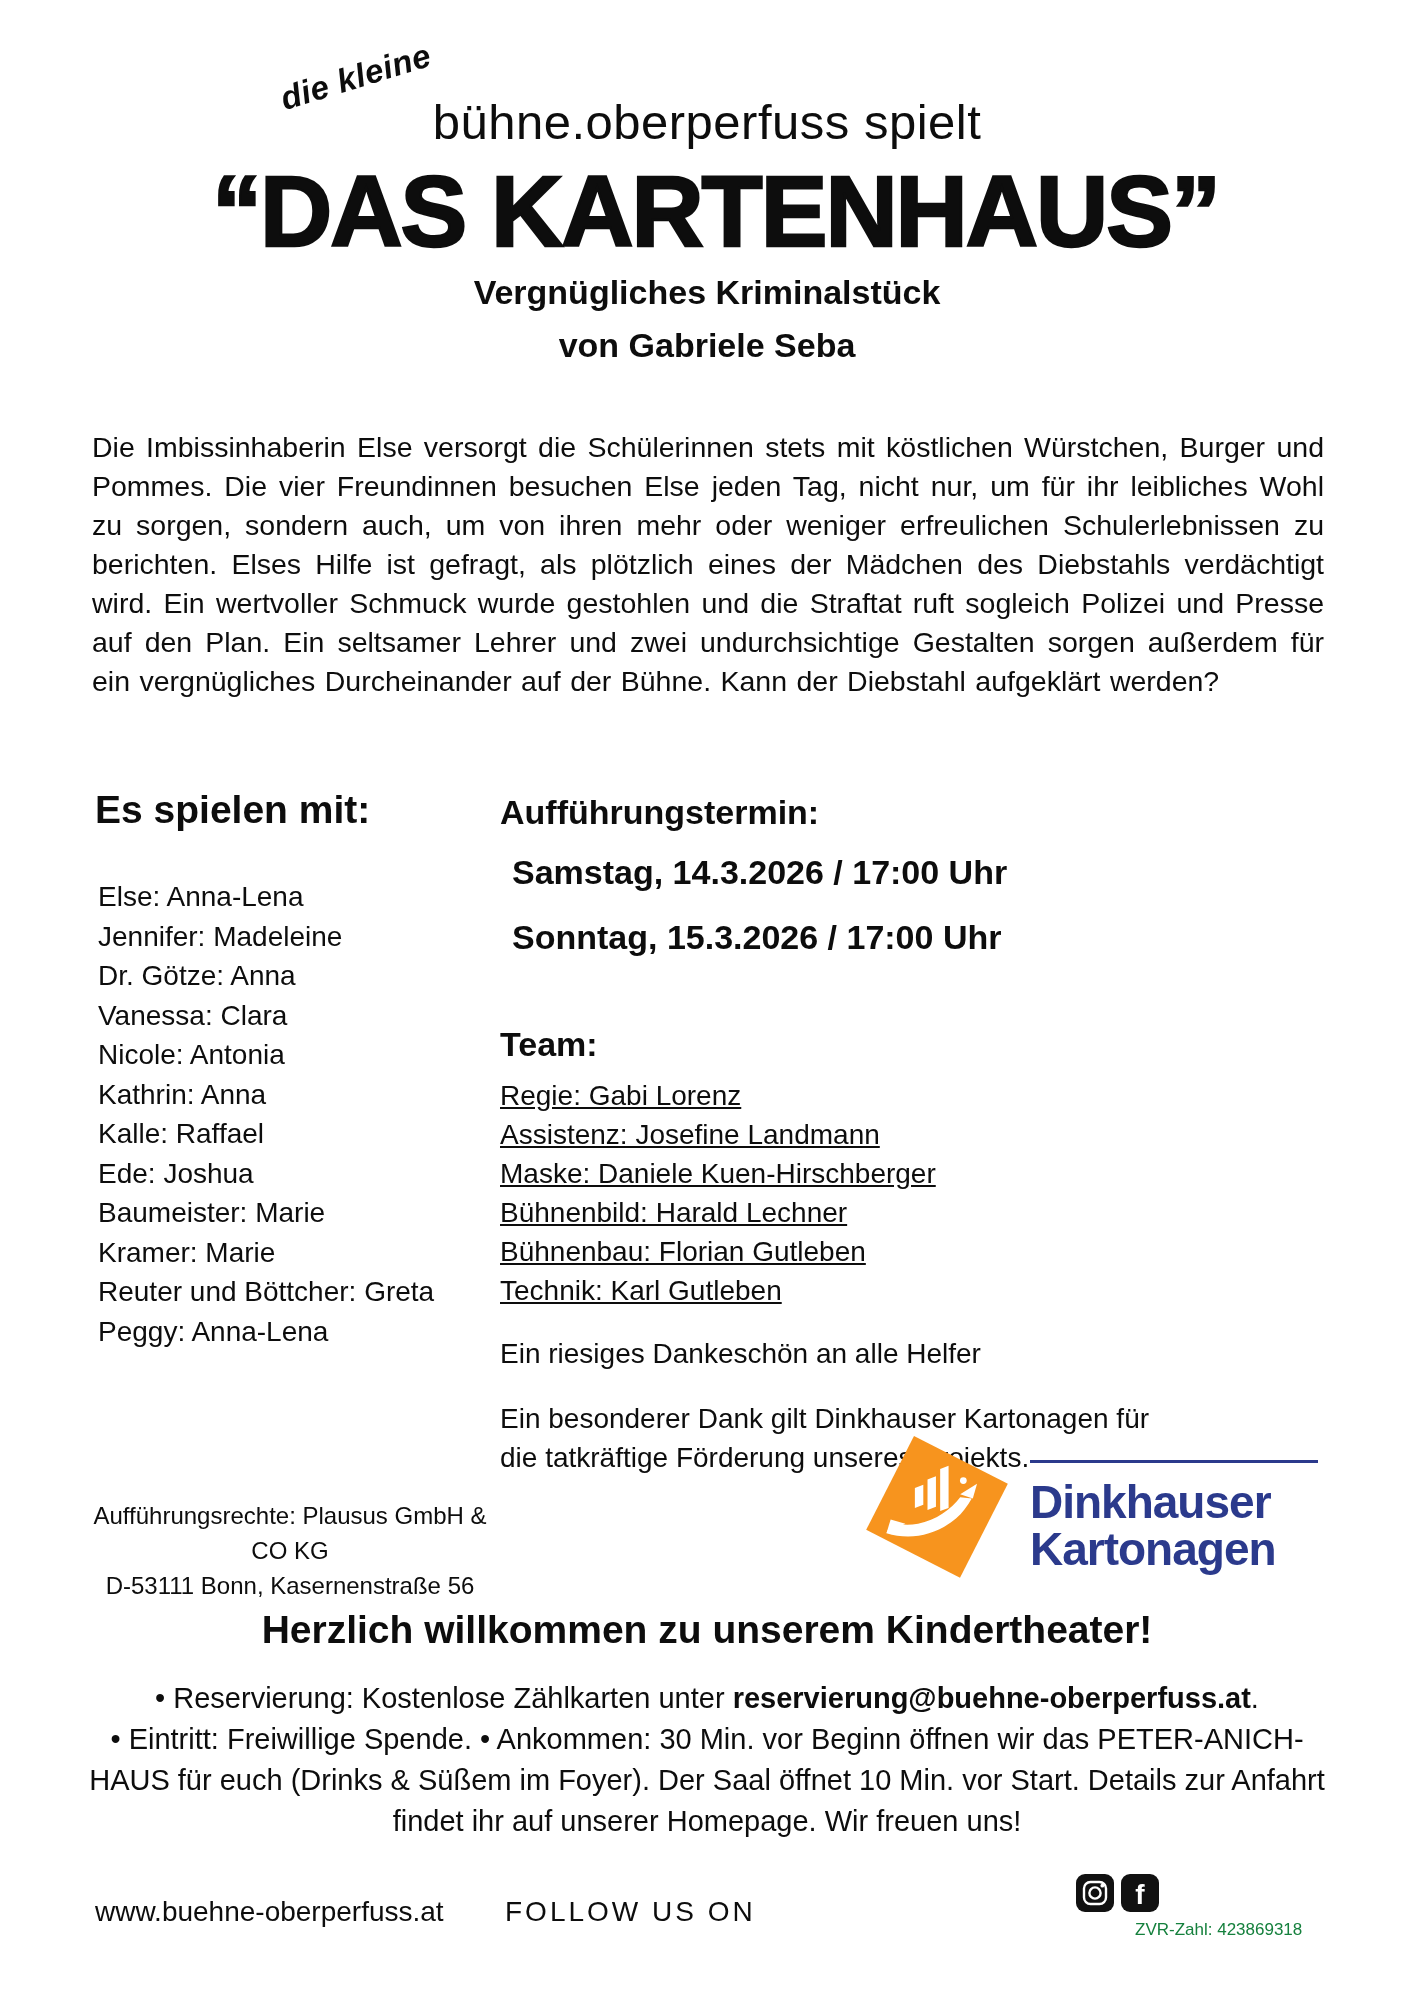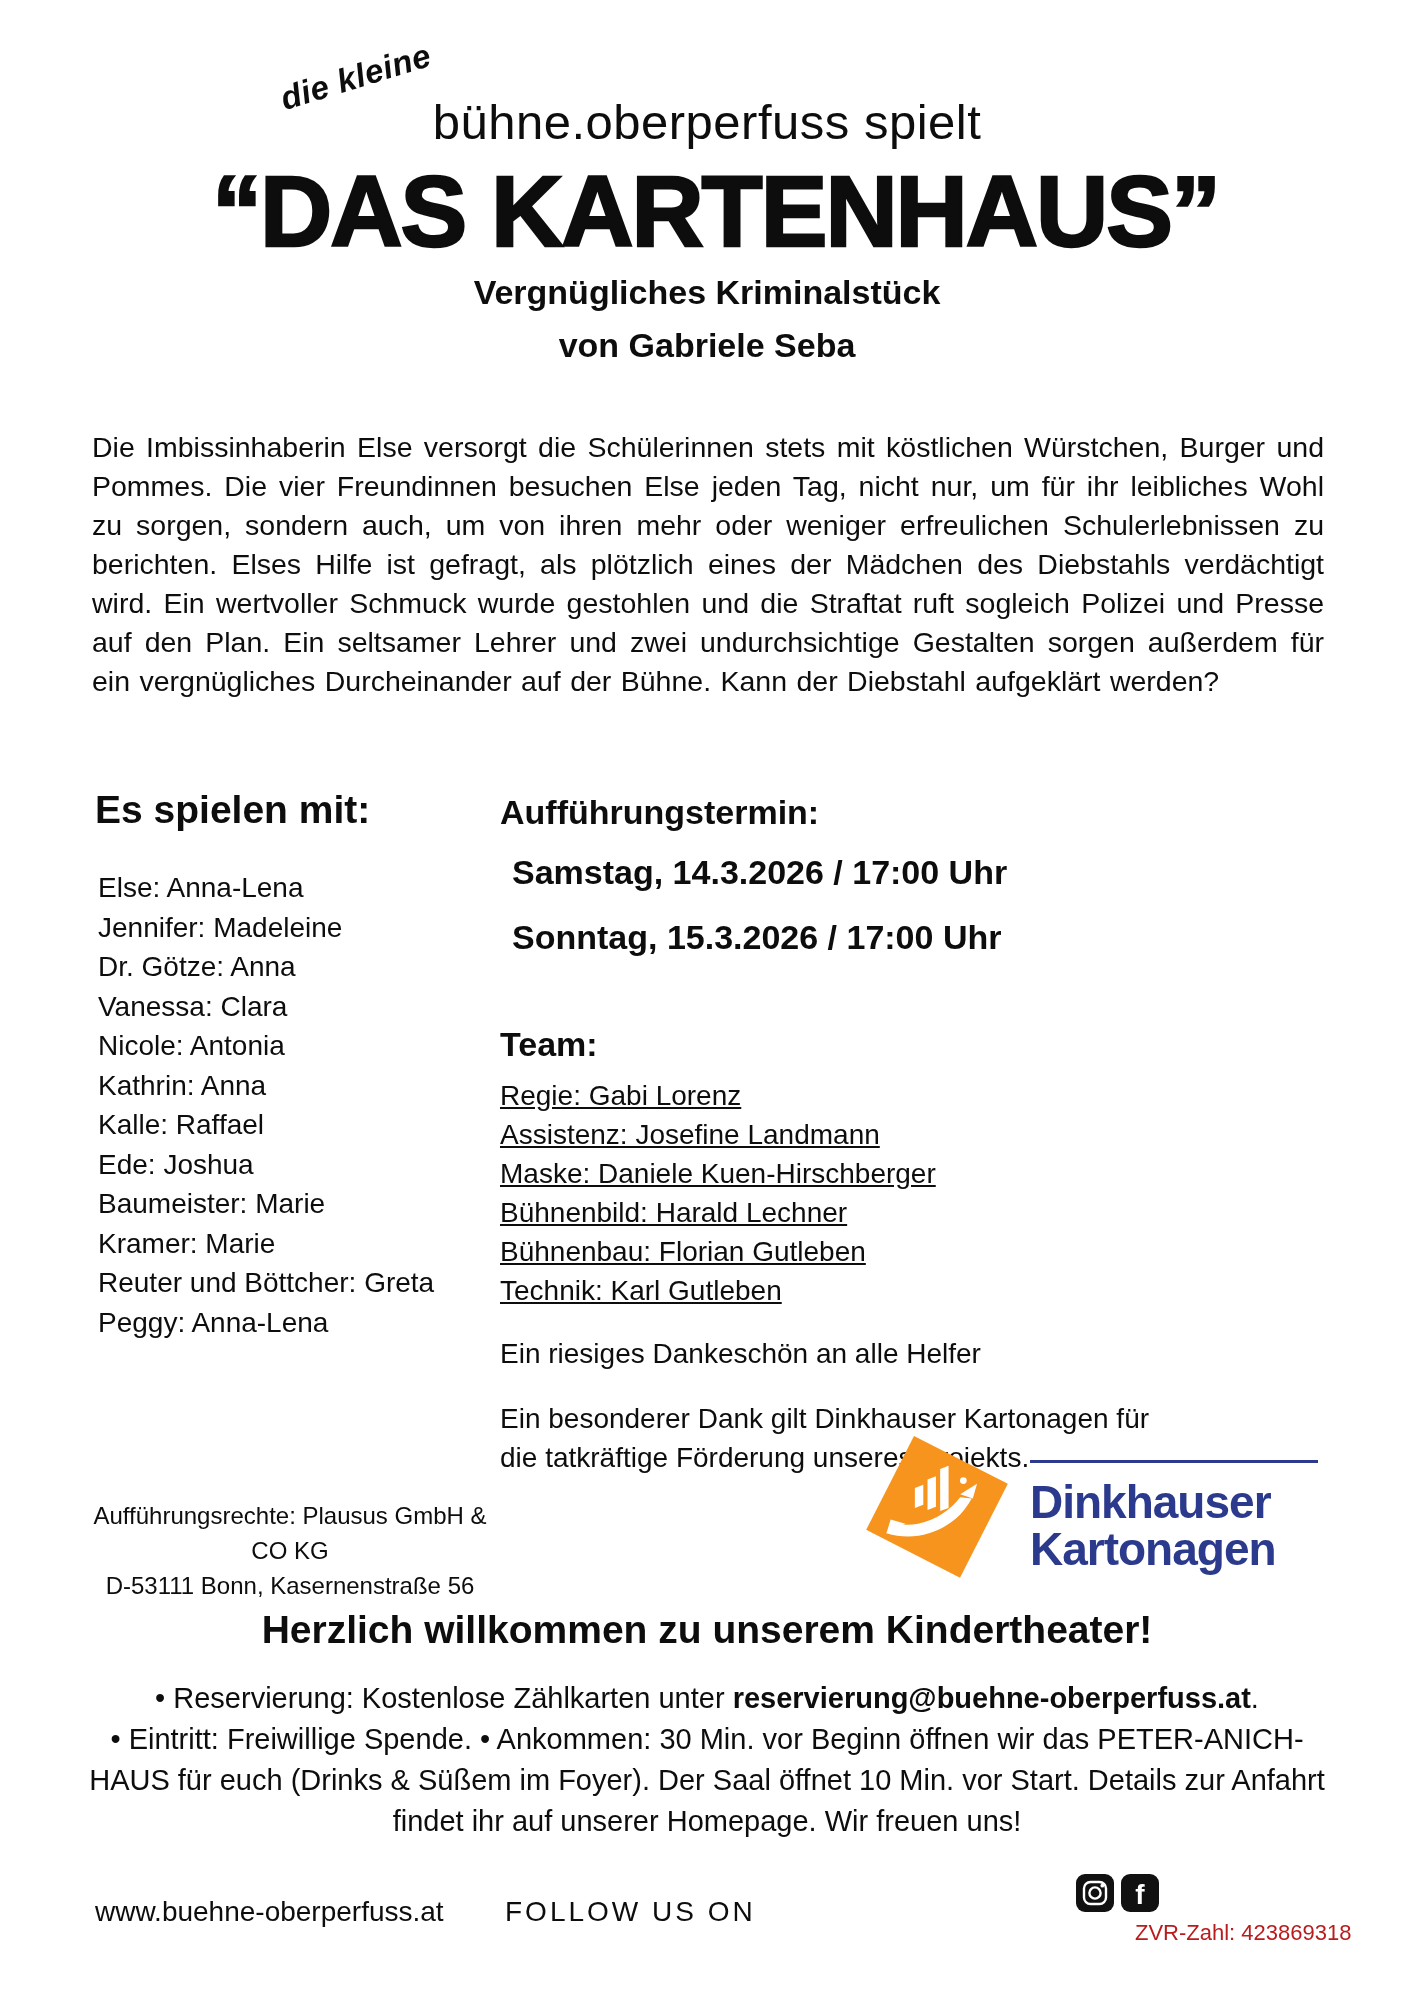--- a/index.html
+++ b/index.html
@@ -33,21 +33,21 @@
   
   .synopsis{
     position:absolute;left:92px;top:428px;width:1232px;
     font-size:28.5px;line-height:39px;
     text-align:justify;text-align-last:left;
     word-spacing:1.5px;
   }
   
   .col-left{position:absolute;left:95px;top:788px;width:400px;}
   .col-right{position:absolute;left:500px;top:790px;width:830px;}
-  .cast-heading{font-size:39px;font-weight:800;margin:0 0 36px 0;}
+  .cast-heading{font-size:39px;font-weight:800;margin:0 0 45px 0;}
   .cast-list{list-style:none;margin:3px;padding:0;font-size:28px;line-height:39.5px;}
   .perf-heading{font-size:34px;font-weight:800;line-height:44px;margin:0;}
   .perf-date{font-size:34px;font-weight:800;line-height:53px;margin:12px;}
   .team-heading{font-size:34px;font-weight:800;line-height:44px;margin:58px 0 10px 0;}
   .team-list{list-style:none;margin:0;padding:0;font-size:28px;line-height:39px;text-decoration:underline;}
   .thanks-all{margin:24px 0 0 0;font-size:28px;line-height:39px;}
   .thanks-sponsor{margin:26px 0 0 0;font-size:28px;line-height:39px;max-width:655px;}
   
   .rights{
     position:absolute;left:88px;top:1498px;width:404px;
@@ -68,21 +68,21 @@
   .info-block{
     position:absolute;left:87px;top:1678px;width:1240px;
     text-align:center;font-size:29px;line-height:41px;
   }
   .info-block p{margin:0;}
   .info-email{font-weight:700;}
   
   .website{position:absolute;left:95px;top:1896px;font-size:28px;}
   .follow{position:absolute;left:505px;top:1896px;font-size:28px;letter-spacing:3px;}
   .social{position:absolute;left:1076px;top:1874px;display:flex;gap:7px;}
-  .zvr{position:absolute;left:1135px;top:1920px;font-size:22px;color:#b91c1c;}
+  .zvr{position:absolute;left:1135px;top:1920px;font-size:17px;color:#15803d;}
 </style>
 </head>
 <body>
 
 <div class="page">
 
   <div class="script-overline">die kleine</div>
 
   <div class="header">
     <div class="overline">bühne.oberperfuss spielt</div>

